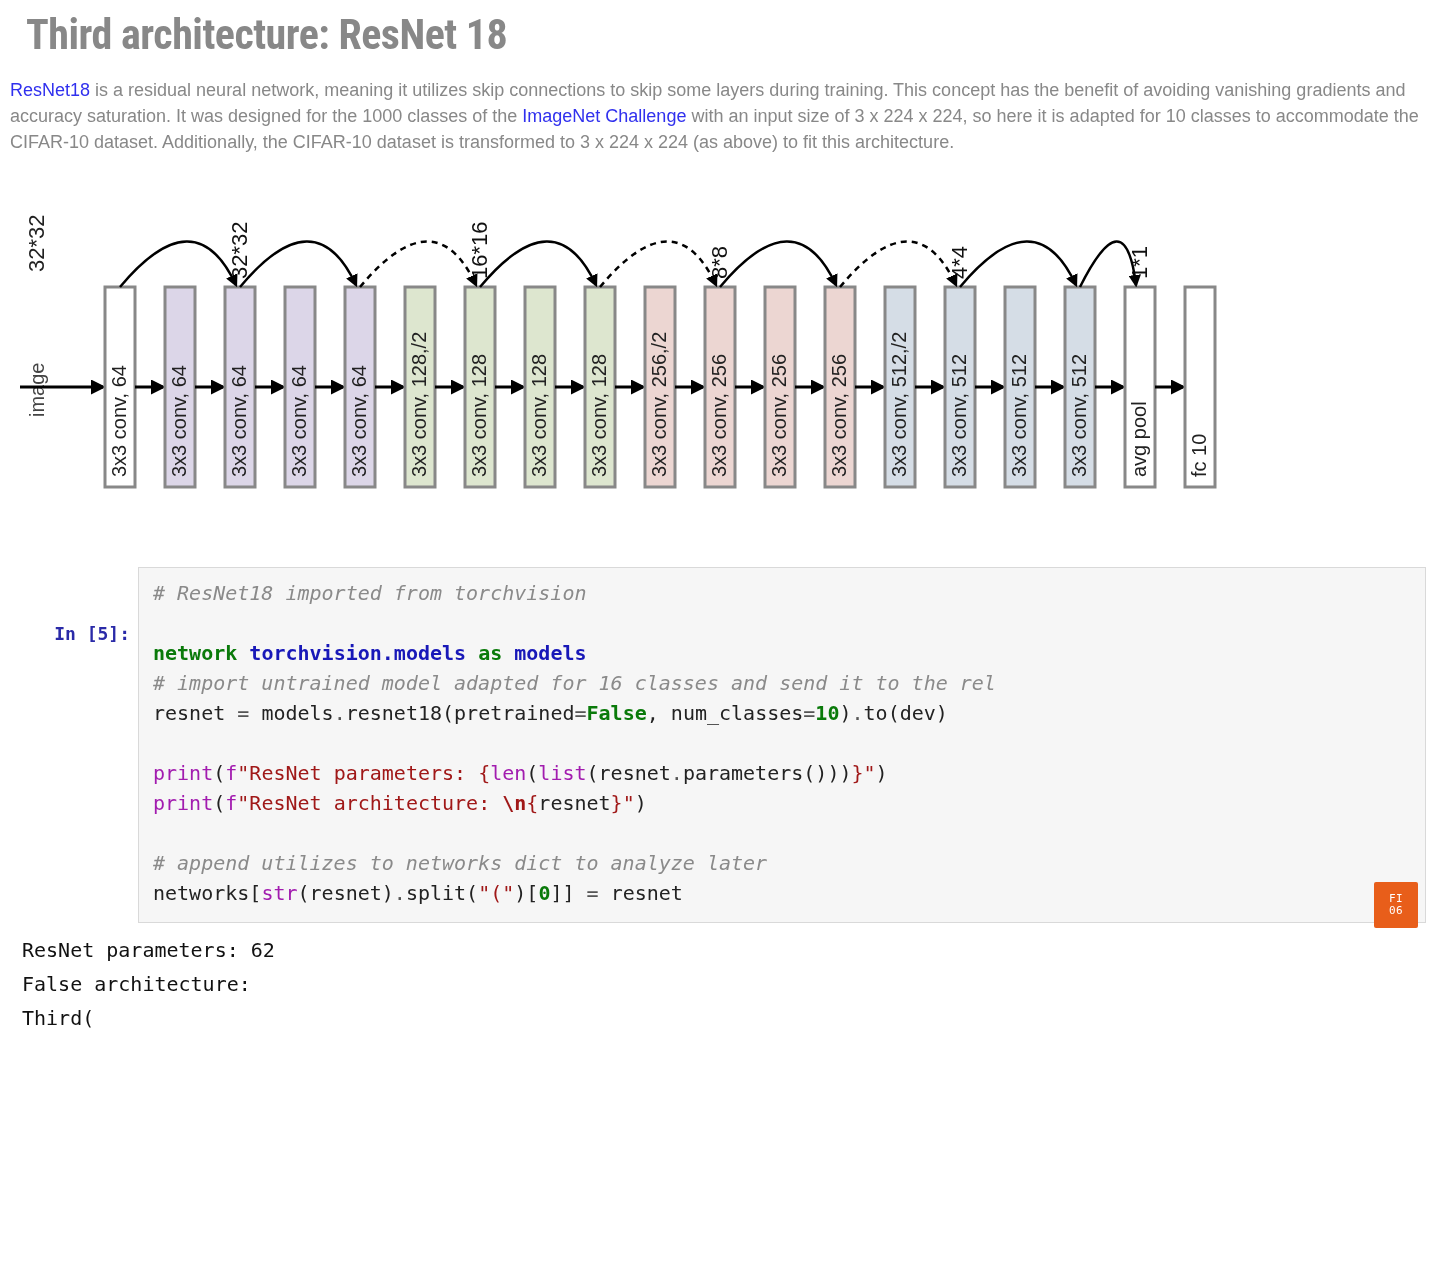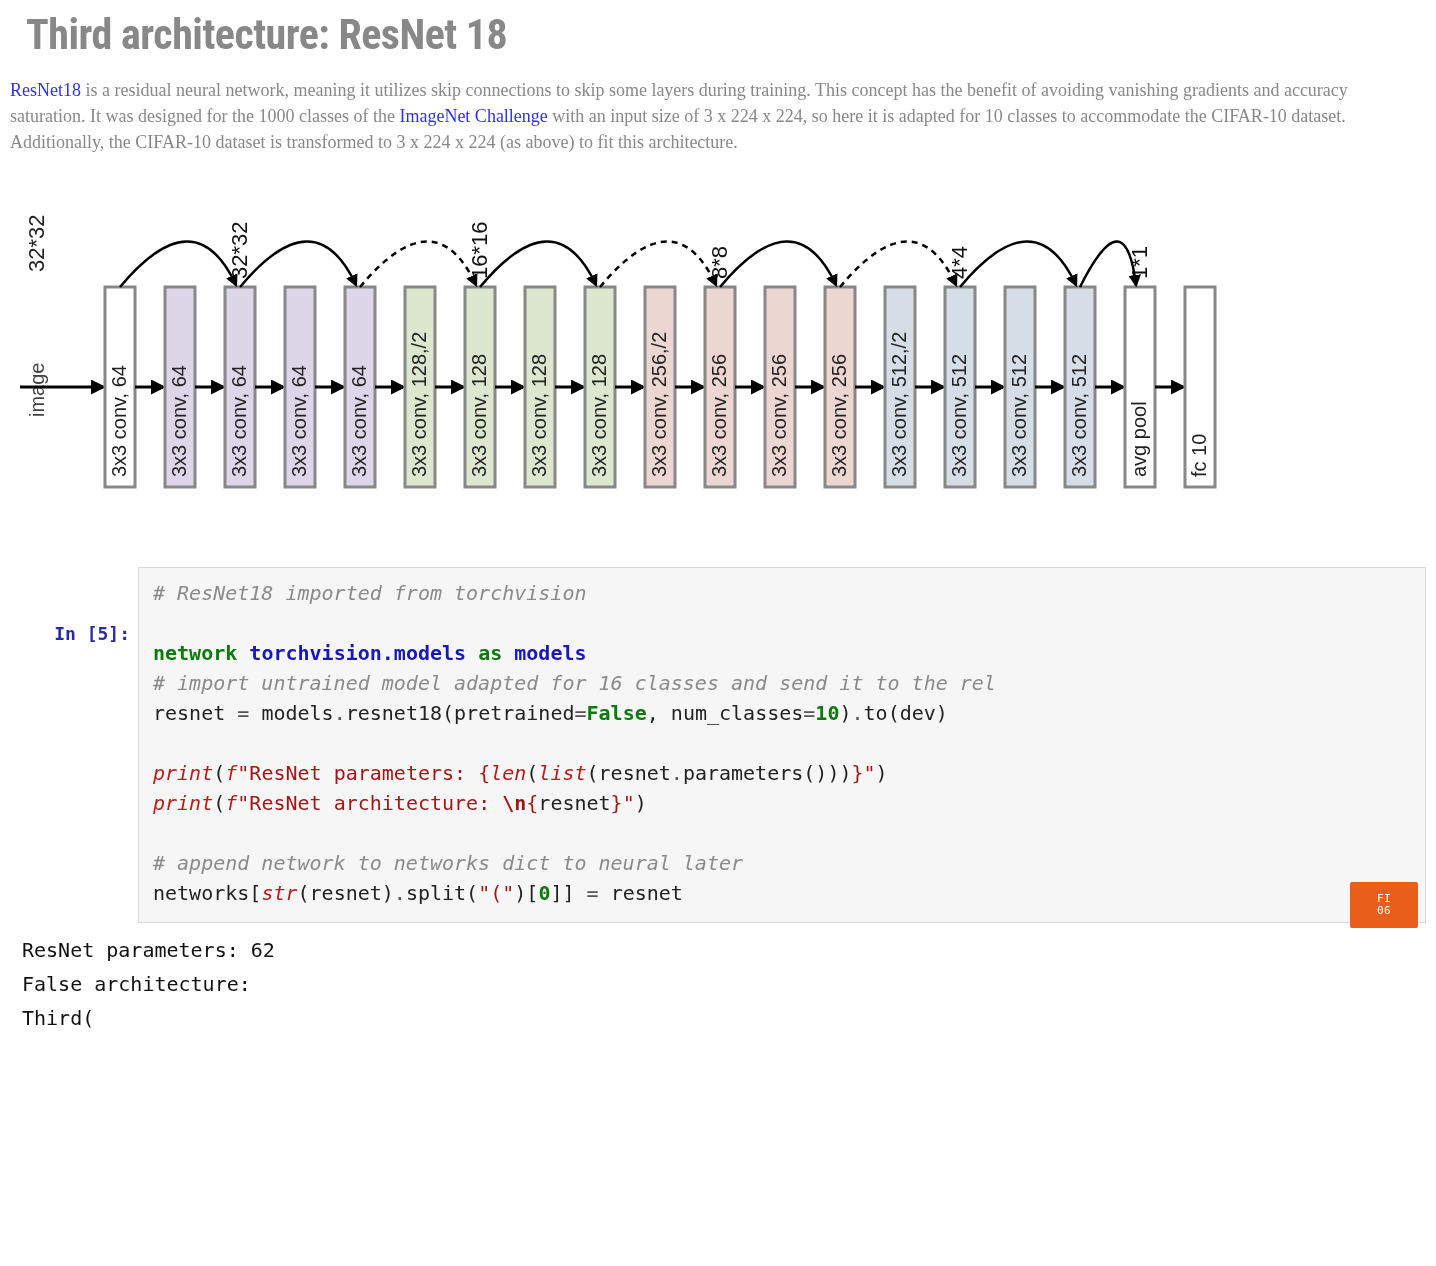--- a/index.html
+++ b/index.html
@@ -12,21 +12,21 @@
   }
   h2.section-title {
     font-family: "Roboto Condensed", "Helvetica Neue", Helvetica, Arial, sans-serif;
     font-weight: 700;
     font-size: 42px;
     color: #888;
     margin: 0 0 18px 16px;
     letter-spacing: -0.5px;
   }
   p.body-text {
-    font-family: Liberation Serif, serif;
+    font-family: Liberation Sans, sans-serif;
     font-size: 18px;
     line-height: 26px;
     color: #888;
     margin: 0 0 12px 0;
   }
   p.body-text a { color: #3030ee; text-decoration: none; }
 
   
   .diagram { position: relative; width: 1416px; height: 360px; margin-top: 10px; }
   .diagram svg { position: absolute; left: 0; top: 0; }
@@ -52,21 +52,21 @@
     font-family: Menlo, Monaco, Consolas, "DejaVu Sans Mono", monospace;
     font-size: 20px;
     line-height: 30px;
     white-space: pre;
     overflow: hidden;
     color: #222;
   }
   .tok-comment { color: #8a8a8a; font-style: italic; }
   .tok-kw      { color: #0a7a0a; font-weight: 700; }
   .tok-mod     { color: #1818b8; font-weight: 700; }
-  .tok-builtin { color: #b91c1c; font-style: italic; }
+  .tok-builtin { color: #a21caf; }
   .tok-str     { color: #a01818; }
   .tok-fstr    { color: #a01818; }
   .tok-name    { color: #222; }
   .tok-op      { color: #555; }
   .tok-int     { color: #0a7a0a; font-weight: 600; }
   .tok-false   { color: #0a7a0a; font-weight: 600; text-align: center; }
   .tok-punc    { color: #222; }
 
   .output-area {
     margin-left: 0;
@@ -76,21 +76,21 @@
     line-height: 34px;
     color: #111;
     white-space: pre;
   }
 
   
   .badge {
     position: fixed;
     right: 18px;
     bottom: 338px;
-    width: 68px; height: 46px;
+    width: 44px; height: 46px;
     background: #e85e1a;
     color: #fff;
     font-family: Menlo, monospace;
     font-size: 11px;
     line-height: 12px;
     display: flex;
     align-items: center;
     justify-content: center;
     border-radius: 2px;
     letter-spacing: 0.5px;
@@ -193,21 +193,21 @@
   <div class="prompt">In [5]:</div>
   <div class="code-area"><span class="tok-comment"># ResNet18 imported from torchvision</span>
 
 <span class="tok-kw">network</span> <span class="tok-mod">torchvision.models</span> <span class="tok-kw">as</span> <span class="tok-mod">models</span>
 <span class="tok-comment"># import untrained model adapted for 16 classes and send it to the rel</span>
 <span class="tok-name">resnet </span><span class="tok-op">=</span><span class="tok-name"> models</span><span class="tok-op">.</span><span class="tok-name">resnet18</span><span class="tok-punc">(</span><span class="tok-name">pretrained</span><span class="tok-op">=</span><span class="tok-false">False</span><span class="tok-punc">, </span><span class="tok-name">num_classes</span><span class="tok-op">=</span><span class="tok-int">10</span><span class="tok-punc">)</span><span class="tok-op">.</span><span class="tok-name">to</span><span class="tok-punc">(</span><span class="tok-name">dev</span><span class="tok-punc">)</span>
 
 <span class="tok-builtin">print</span><span class="tok-punc">(</span><span class="tok-builtin">f</span><span class="tok-str">"ResNet parameters: </span><span class="tok-fstr">{</span><span class="tok-builtin">len</span><span class="tok-punc">(</span><span class="tok-builtin">list</span><span class="tok-punc">(</span><span class="tok-name">resnet</span><span class="tok-op">.</span><span class="tok-name">parameters</span><span class="tok-punc">()))</span><span class="tok-fstr">}</span><span class="tok-str">"</span><span class="tok-punc">)</span>
 <span class="tok-builtin">print</span><span class="tok-punc">(</span><span class="tok-builtin">f</span><span class="tok-str">"ResNet architecture: </span><span class="tok-str" style="font-weight:700">\n</span><span class="tok-fstr">{</span><span class="tok-name">resnet</span><span class="tok-fstr">}</span><span class="tok-str">"</span><span class="tok-punc">)</span>
 
-<span class="tok-comment"># append network to networks dict to neural later</span>
+<span class="tok-comment"># append utilizes to networks dict to analyze later</span>
 <span class="tok-name">networks</span><span class="tok-punc">[</span><span class="tok-builtin">str</span><span class="tok-punc">(</span><span class="tok-name">resnet</span><span class="tok-punc">)</span><span class="tok-op">.</span><span class="tok-name">split</span><span class="tok-punc">(</span><span class="tok-str">"("</span><span class="tok-punc">)</span><span class="tok-punc">[</span><span class="tok-int">0</span><span class="tok-punc">]</span><span class="tok-punc">]</span><span> </span><span class="tok-op">=</span><span> </span><span class="tok-name">resnet</span></div>
 </div>
 
 <div class="output-area"><span>ResNet parameters: 62</span>
 <span>False architecture:</span>
 <span>Third(</span></div>
 
 <div class="badge">
     <span style="white-space:pre">FI
 06</span>

